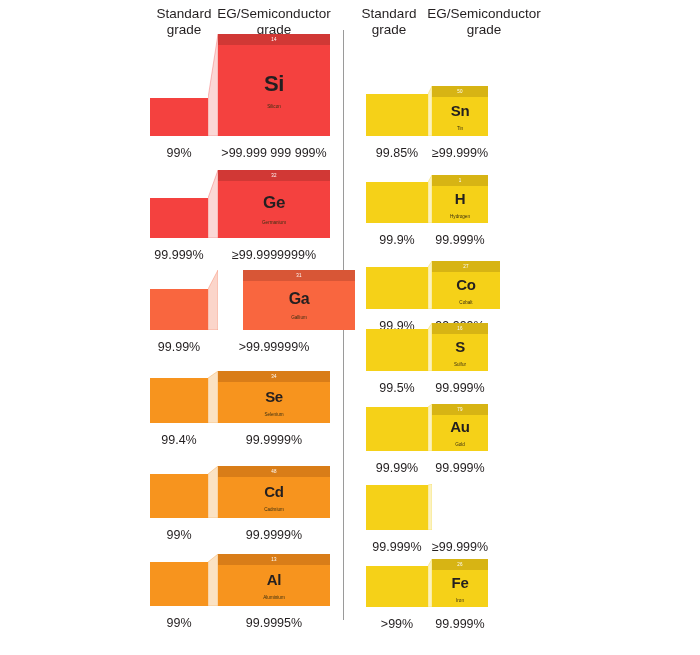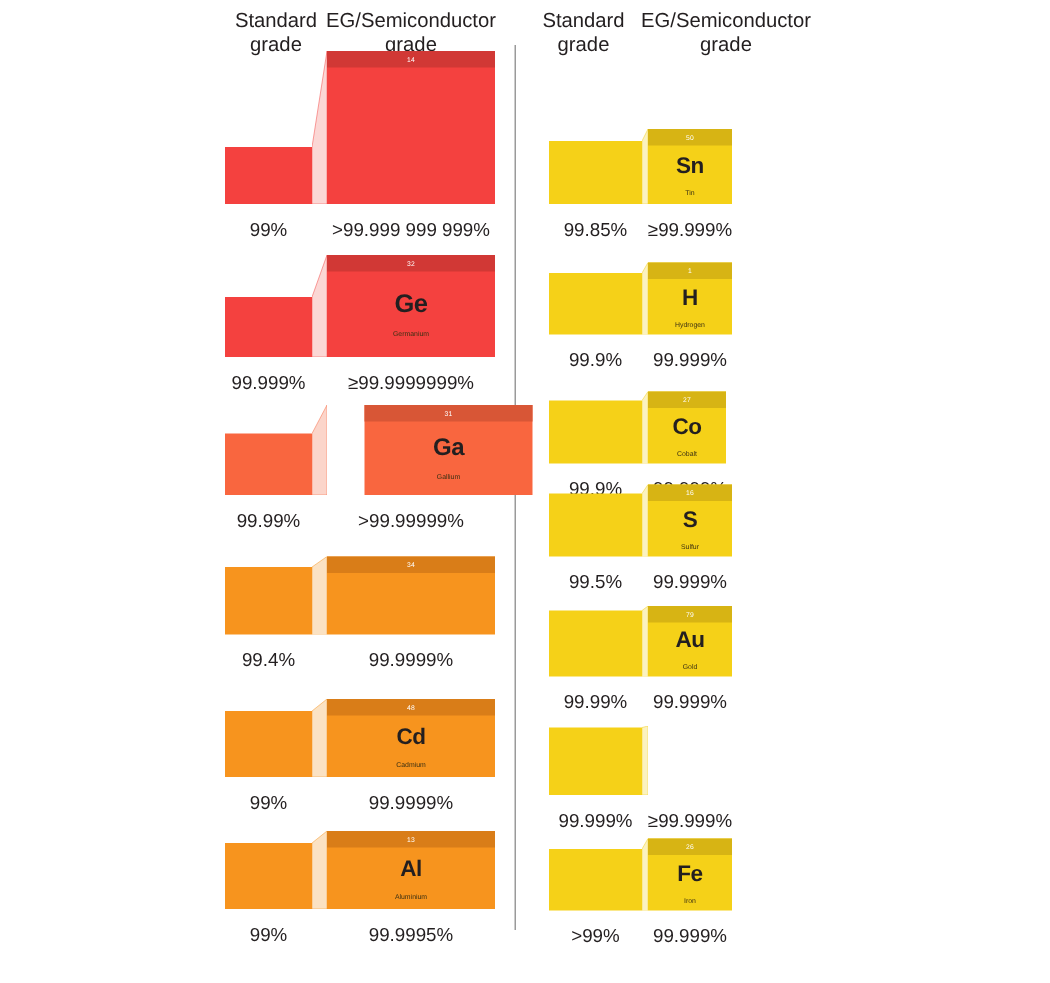--- a/index.html
+++ b/index.html
@@ -64,20 +64,24 @@
         <div class="std-bar" style="width: 58px; height: 38px; background: rgb(244, 65, 63);"></div>
         <div class="wedge" style="left: 58px; width: 10px; height: 102px;">
           <svg width="10" height="102" viewBox="0 0 10 102">
             <polygon points="0,64 10,0 10,102 0,102" fill="#FBD7D5" stroke="#F4413F" stroke-width="0.6" stroke-opacity="0.55"></polygon>
           </svg>
         </div>
         <div class="tile" style="left: 68px; width: 112px; height: 102px; background: rgb(244, 65, 63);">
           <div class="tile-head" style="background: rgb(209, 56, 53);">
             <span class="tile-num">14</span>
           </div>
+          <div class="tile-body">
+            <div class="tile-sym" style="font-size: 22px;">Si</div>
+            <div class="tile-name">Silicon</div>
+          </div>
         </div>
       </div>
       <div class="cap" style="left: 130px; width: 98px; top: 146px;">99%</div>
       <div class="cap" style="left: 188px; width: 172px; top: 146px;">&gt;99.999 999 999%</div>
       <div class="row" style="left: 150px; top: 170px; width: 180px; height: 68px;">
         <div class="std-bar" style="width: 58px; height: 40px; background: rgb(244, 65, 63);"></div>
         <div class="wedge" style="left: 58px; width: 10px; height: 68px;">
           <svg width="10" height="68" viewBox="0 0 10 68">
             <polygon points="0,28 10,0 10,68 0,68" fill="#FBD7D5" stroke="#F4413F" stroke-width="0.6" stroke-opacity="0.55"></polygon>
           </svg>
@@ -117,20 +121,24 @@
         <div class="std-bar" style="width: 58px; height: 45px; background: rgb(247, 148, 30);"></div>
         <div class="wedge" style="left: 58px; width: 10px; height: 52px;">
           <svg width="10" height="52" viewBox="0 0 10 52">
             <polygon points="0,7 10,0 10,52 0,52" fill="#FBE2C3" stroke="#F7941E" stroke-width="0.6" stroke-opacity="0.55"></polygon>
           </svg>
         </div>
         <div class="tile" style="left: 68px; width: 112px; height: 52px; background: rgb(247, 148, 30);">
           <div class="tile-head" style="background: rgb(217, 125, 24);">
             <span class="tile-num">34</span>
           </div>
+          <div class="tile-body">
+            <div class="tile-sym" style="font-size: 15px;">Se</div>
+            <div class="tile-name">Selenium</div>
+          </div>
         </div>
       </div>
       <div class="cap" style="left: 130px; width: 98px; top: 433px;">99.4%</div>
       <div class="cap" style="left: 188px; width: 172px; top: 433px;">99.9999%</div>
       <div class="row" style="left: 150px; top: 466px; width: 180px; height: 52px;">
         <div class="std-bar" style="width: 58px; height: 44px; background: rgb(247, 148, 30);"></div>
         <div class="wedge" style="left: 58px; width: 10px; height: 52px;">
           <svg width="10" height="52" viewBox="0 0 10 52">
             <polygon points="0,8 10,0 10,52 0,52" fill="#FBE2C3" stroke="#F7941E" stroke-width="0.6" stroke-opacity="0.55"></polygon>
           </svg>
@@ -204,21 +212,21 @@
       </div>
       <div class="cap" style="left: 346px; width: 102px; top: 233px;">99.9%</div>
       <div class="cap" style="left: 402px; width: 116px; top: 233px;">99.999%</div>
       <div class="row" style="left: 366px; top: 261px; width: 122px; height: 48px;">
         <div class="std-bar" style="width: 62px; height: 42px; background: rgb(245, 209, 24);"></div>
         <div class="wedge" style="left: 62px; width: 4px; height: 48px;">
           <svg width="4" height="48" viewBox="0 0 4 48">
             <polygon points="0,6 4,0 4,48 0,48" fill="#FBF2C0" stroke="#F5D118" stroke-width="0.6" stroke-opacity="0.55"></polygon>
           </svg>
         </div>
-        <div class="tile" style="left: 66px; width: 52px; height: 48px; background: rgb(245, 209, 24);">
+        <div class="tile" style="left: 66px; width: 68px; height: 48px; background: rgb(245, 209, 24);">
           <div class="tile-head" style="background: rgb(215, 180, 20);">
             <span class="tile-num">27</span>
           </div>
           <div class="tile-body">
             <div class="tile-sym" style="font-size: 15px;">Co</div>
             <div class="tile-name">Cobalt</div>
           </div>
         </div>
       </div>
       <div class="cap" style="left: 346px; width: 102px; top: 319px;">99.9%</div>

